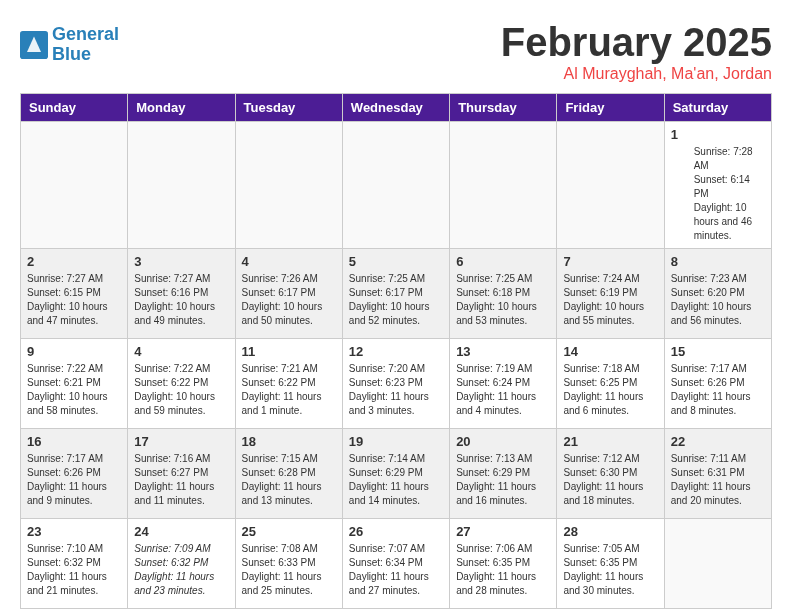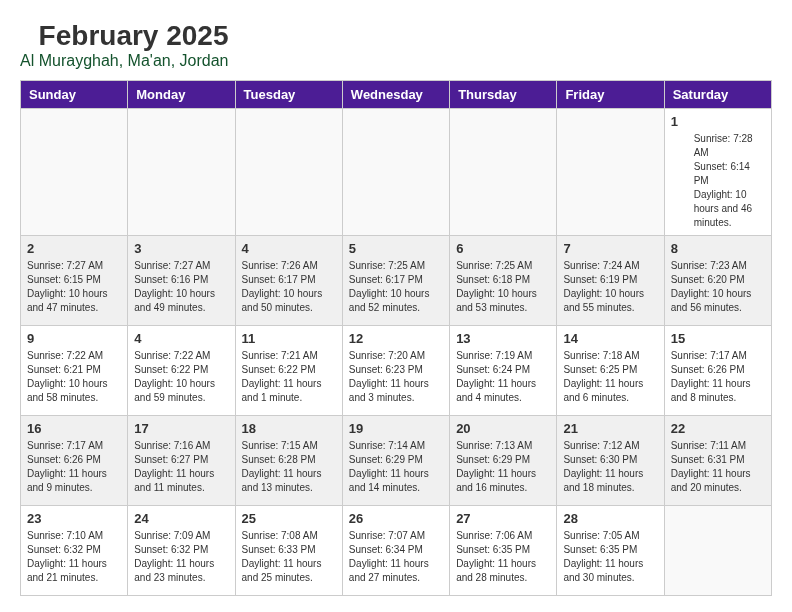--- a/index.html
+++ b/index.html
@@ -32,27 +32,27 @@
     }
     .logo-icon {
       width: 28px;
       height: 28px;
       margin-right: 4px;
     }
     .title-section {
       text-align: right;
     }
     .month-title {
-      font-size: 28px;
+      font-size: 40px;
       font-weight: bold;
       color: #333;
     }
     .location-title {
       font-size: 16px;
-      color: #14532d;
+      color: #ef4444;
     }
     .calendar {
       width: 100%;
       border-collapse: collapse;
       border: 1px solid #ccc;
     }
     .calendar th {
       background-color: #4c1d95;
       color: white;
       text-align: left;
@@ -86,20 +86,31 @@
       line-height: 1.4;
     }
     .row-shaded td {
       background: #f0f0f0;
     }
   </style>
 </head>
 <body>
 
 <div class="header-section">
+  <div class="logo">
+    <svg class="logo-icon" viewBox="0 0 40 40">
+      <rect x="0" y="0" width="40" height="40" rx="4" fill="#2980b9"></rect>
+      <polygon points="10,30 20,8 30,30" fill="white" opacity="0.9"></polygon>
+      <rect x="28" y="15" width="10" height="5" rx="2" fill="#2980b9" transform="rotate(-30 33 17)"></rect>
+    </svg>
+    <div class="logo-text">
+      <div><span>General</span></div>
+      <div><span style="color:#2980b9">Blue</span></div>
+    </div>
+  </div>
   <div class="title-section">
     <div class="month-title">February 2025</div>
     <div class="location-title">Al Murayghah, Ma'an, Jordan</div>
   </div>
 </div>
 
 <table class="calendar">
   <thead>
     <tr>
     <th>Sunday</th>
@@ -260,21 +271,21 @@
       </tr>
       <tr>
         <td>
           <span class="day-num">23</span>
           <div class="day-info" style="white-space: pre-line;">Sunrise: 7:10 AM
 Sunset: 6:32 PM
 Daylight: 11 hours and 21 minutes.</div>
         </td>
         <td>
           <span class="day-num">24</span>
-          <div class="day-info" style="white-space: pre-line;">Sunrise: 7:09 AM
+          <div class="day-info" style="white-space: pre-line; font-style: italic;">Sunrise: 7:09 AM
 Sunset: 6:32 PM
 Daylight: 11 hours and 23 minutes.</div>
         </td>
         <td>
           <span class="day-num">25</span>
           <div class="day-info" style="white-space: pre-line;">Sunrise: 7:08 AM
 Sunset: 6:33 PM
 Daylight: 11 hours and 25 minutes.</div>
         </td>
         <td>

